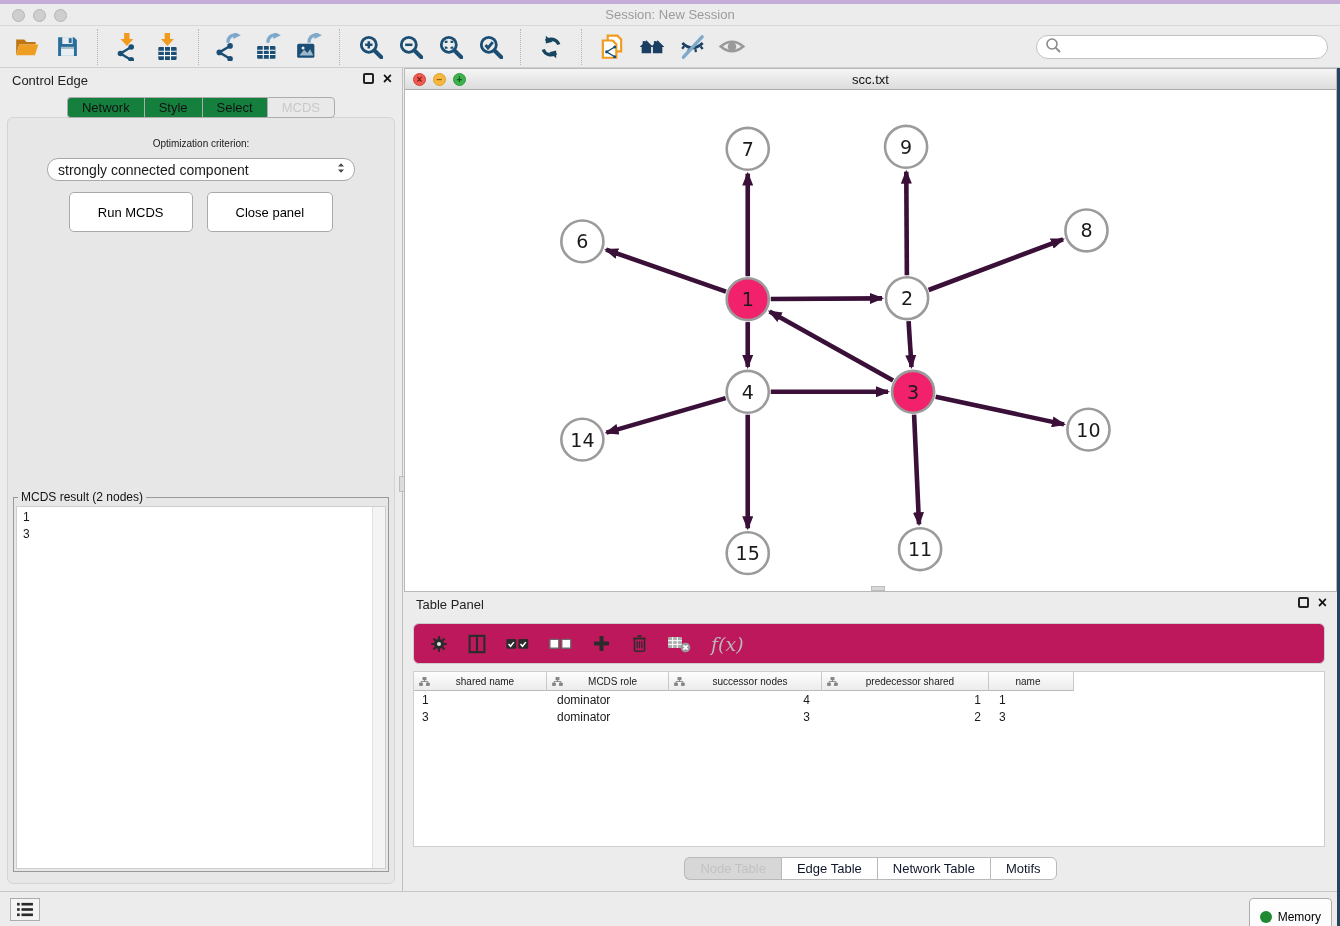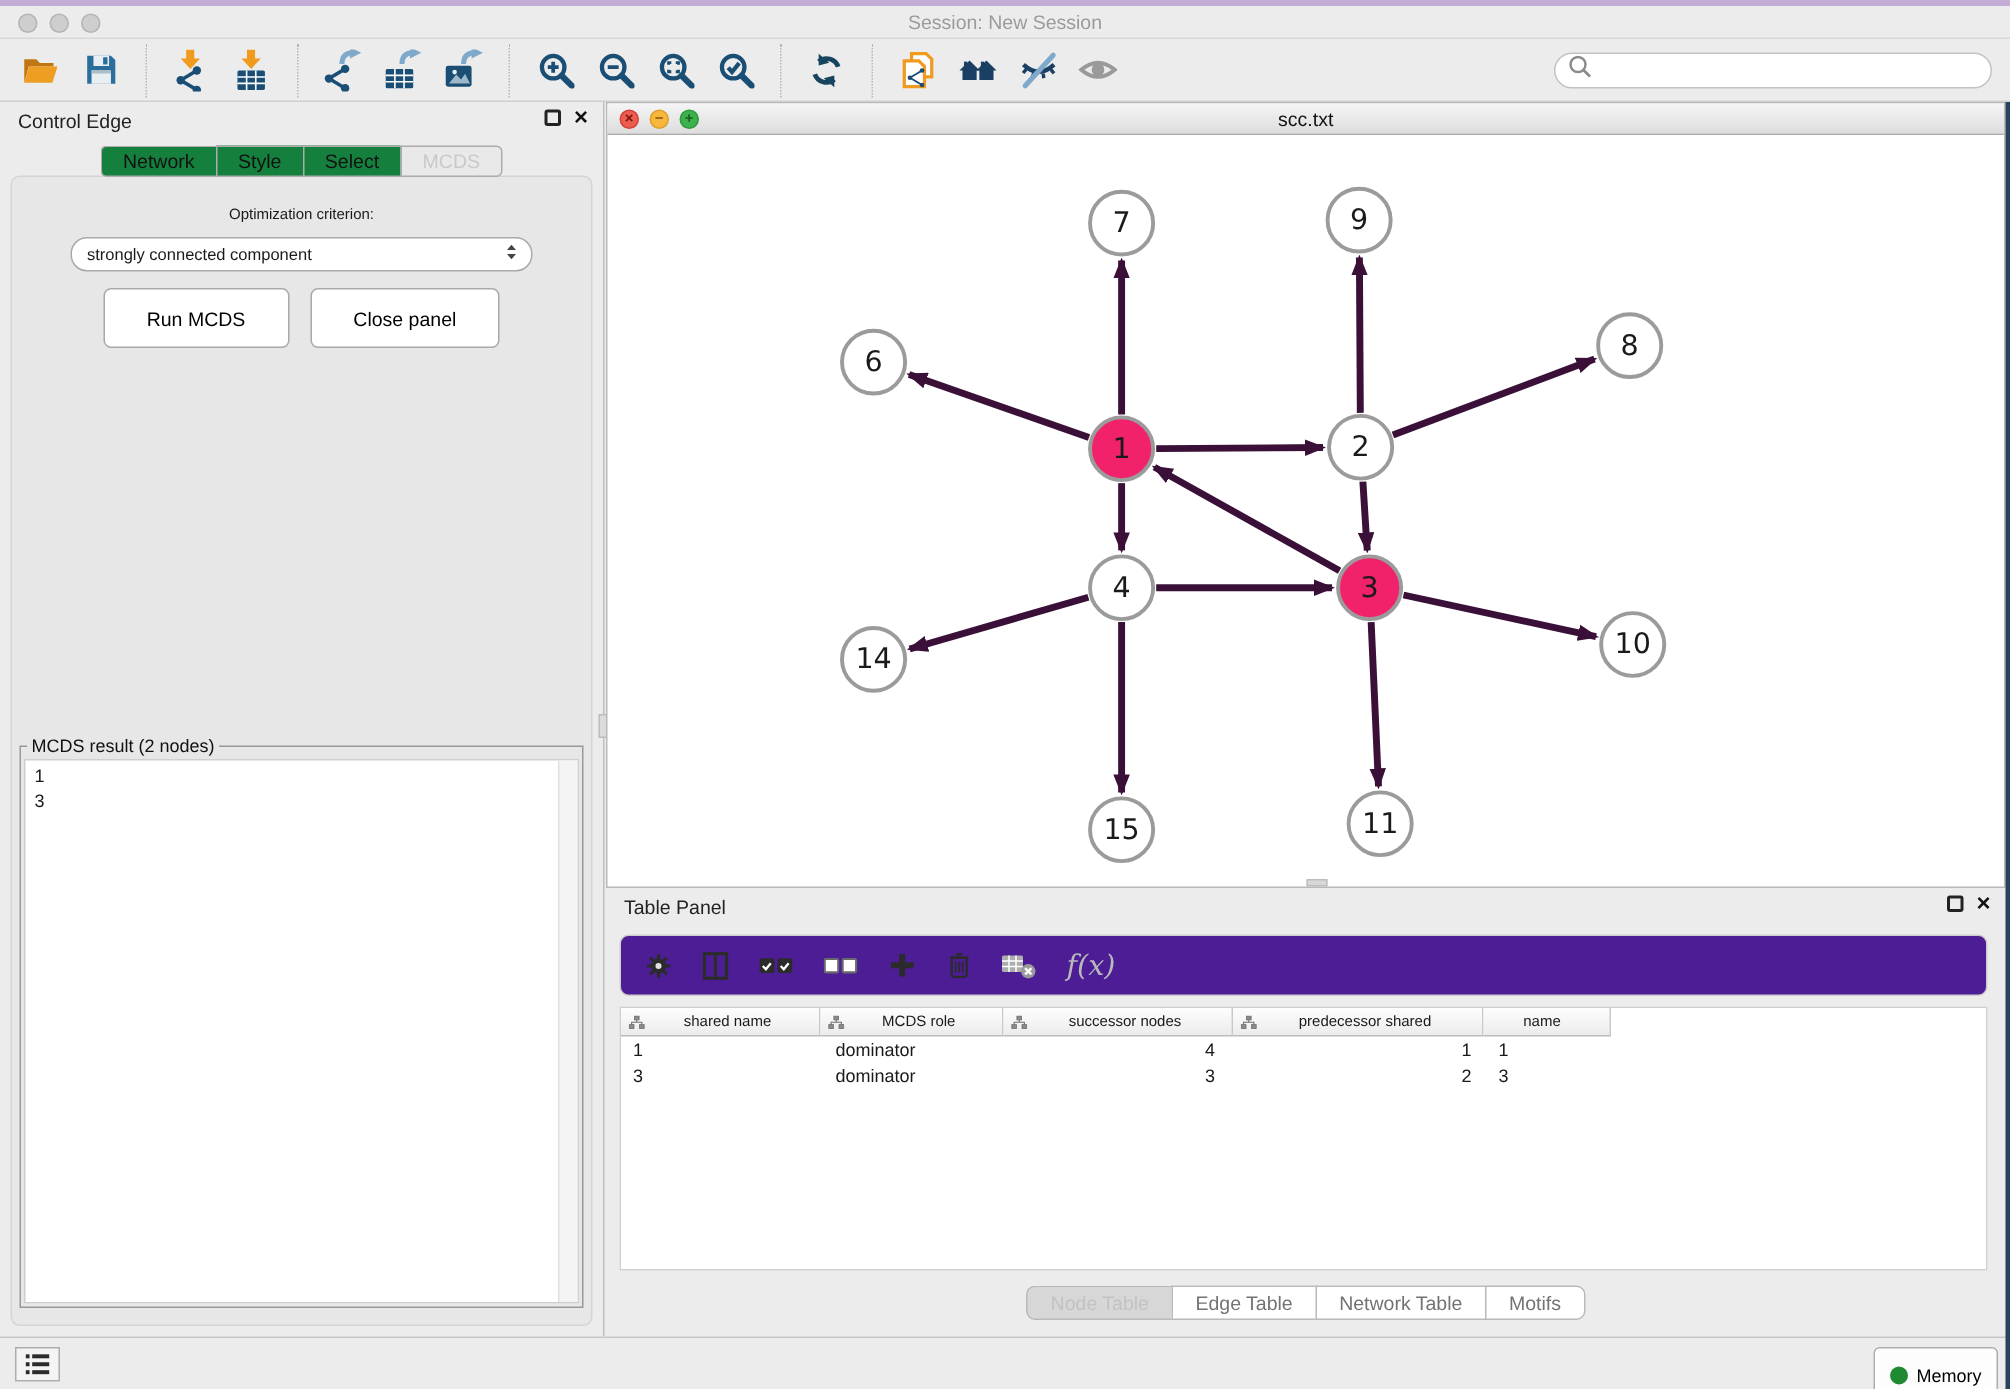--- a/index.html
+++ b/index.html
@@ -36,21 +36,21 @@
   .cp-tabs { position:absolute; left:0; right:0; top:29px; display:flex; justify-content:center; z-index:3; }
   .cp-tab { height:21px; line-height:19px; padding:0 14px; font-size:13px; background:#15803d;
     border:1px solid #ACACAC; border-right:none; color:#111; }
   .cp-tab:first-child { border-radius:4px 0 0 4px; }
   .cp-tab:last-child { border-radius:0 4px 4px 0; border-right:1px solid #ACACAC; }
   .cp-tab.selected { background:#E9E9E9; color:#C9C9C9; }
   .cp-body { position:absolute; left:7px; right:7px; top:49px; bottom:7px;
     background:#E7E7E7; border:1px solid #D4D4D4; border-radius:6px; }
   .opt-label { text-align:center; font-size:10px; margin-top:20px; }
   .select-box { width:308px; height:23px; margin:9px auto 0; background:#fff; border:1px solid #A9A9A9;
-    border-radius:11px; display:flex; align-items:center; padding:0 6px 0 10px; font-size:11px; }
+    border-radius:11px; display:flex; align-items:center; padding:0 6px 0 10px; font-size:14px; }
   .select-box .sel-val { flex:1; }
   .btn-row { display:flex; justify-content:center; gap:14px; margin-top:11px; }
   .cp-btn { height:40px; padding:0 28px; font-size:13px; background:#fff; border:1px solid #A9A9A9;
     border-radius:5px; cursor:default; }
   .result-fieldset { position:absolute; left:5px; right:5px; top:372px; bottom:11px;
     border:1px solid #999; margin:0; padding:2px; background:#E7E7E7; }
   .result-fieldset legend { font-size:12px; padding:0 3px; margin-left:2px; color:#111; }
   .result-inner { position:relative; width:100%; height:100%; background:#fff; border:1px solid #CFCFCF; }
   .result-lines { padding:2px 6px; font-size:12px; line-height:17px; }
   .result-scroll { position:absolute; right:0; top:0; bottom:0; width:13px; background:#F4F4F4;
@@ -68,36 +68,36 @@
   .nl.yellow { background:#F6B73C; border:1px solid #DDA02B; color:#8E5E10; }
   .nl.green { background:#3DB14C; border:1px solid #2E9A3D; color:#155B20; }
   .net-canvas { position:absolute; left:0; right:0; top:22px; bottom:0; }
   .net-canvas svg { width:100%; height:100%; }
   .net-grip { position:absolute; left:50%; bottom:0; width:14px; height:5px; background:#D8D8D8;
     border:1px solid #BDBDBD; }
   .divider-grip { position:absolute; left:399px; top:476px; width:6px; height:16px; background:#DCDCDC;
     border:1px solid #BDBDBD; }
   
   .table-panel { position:absolute; left:404px; top:592px; right:3px; bottom:35px; background:#ECECEC; }
-  .tp-toolbar { position:absolute; left:9px; right:12px; top:31px; height:41px; background:#4c1d95;
+  .tp-toolbar { position:absolute; left:9px; right:12px; top:31px; height:41px; background:#be185d;
     border:1px solid #CDCDCD; border-radius:6px; display:flex; align-items:center; gap:20px; padding:0 16px; }
   .tp-tool { background:none; border:none; padding:0; display:flex; align-items:center; cursor:default; }
   .fx-label { font-family:"DejaVu Serif", serif; font-style:italic; font-size:19px; color:#B9B9B9; }
   .tp-table { position:absolute; left:9px; right:12px; top:79px; bottom:44px; background:#fff;
     border:1px solid #CFCFCF; overflow:hidden; }
   .thead { display:flex; height:19px; }
   .th { position:relative; background:linear-gradient(#FDFDFD,#ECECEC); border-right:1px solid #C9C9C9;
     border-bottom:1px solid #BBB; font-size:10px; display:flex; align-items:center; }
   .th .th-icon { margin-left:5px; display:flex; }
   .th .th-label { flex:1; text-align:center; padding-right:6px; }
   .trow { display:flex; height:17px; align-items:center; font-size:12px; }
   .td { overflow:hidden; white-space:nowrap; }
   .tp-tabs { position:absolute; left:0; right:0; bottom:11px; display:flex; justify-content:center; }
   .tp-tab { height:23px; line-height:21px; padding:0 15px; font-size:13px; background:#fff;
-    border:1px solid #B9B9B9; border-right:none; color:#737373; }
+    border:1px solid #B9B9B9; border-right:none; color:#0f172a; }
   .tp-tab:first-child { border-radius:6px 0 0 6px; }
   .tp-tab:last-child { border-radius:0 6px 6px 0; border-right:1px solid #B9B9B9; }
   .tp-tab.selected { background:#D7D7D7; color:#C2C2C2; }
   
   .status-bar { position:absolute; left:0; right:0; bottom:0; height:35px; background:#ECECEC;
     border-top:1px solid #C6C6C6; }
   .list-btn { position:absolute; left:10px; top:6px; width:30px; height:23px; background:#F4F4F4;
     border:1px solid #ADADAD; display:flex; align-items:center; justify-content:center; }
   .memory-btn { position:absolute; right:8px; top:6px; height:38px; background:#FDFDFD;
     border:1px solid #ADADAD; border-radius:4px; display:flex; align-items:center; gap:6px;

